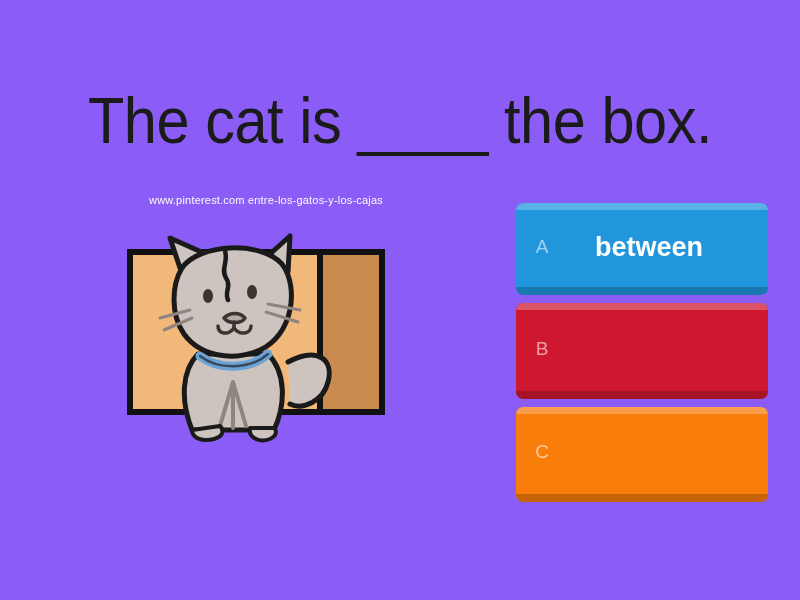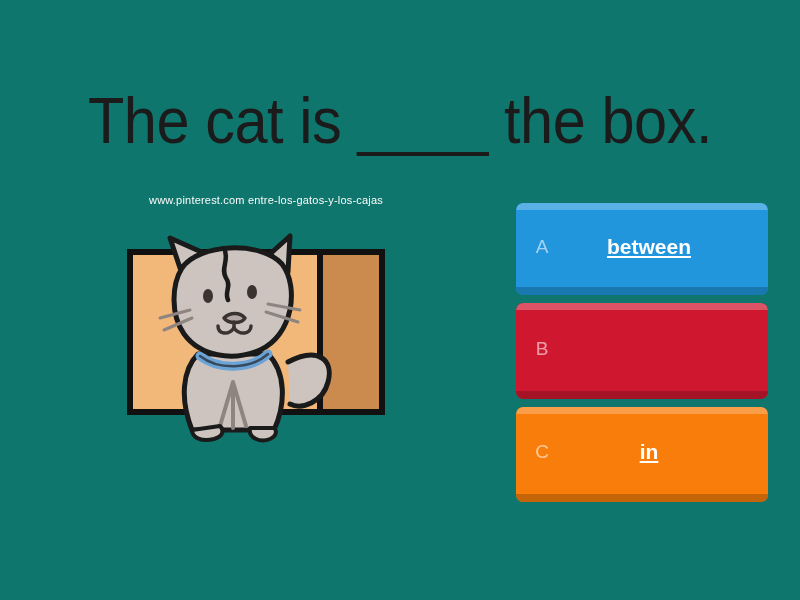--- a/index.html
+++ b/index.html
@@ -11,21 +11,21 @@
     height: 600px;
     background: #ffffff;
     font-family: "Liberation Sans", sans-serif;
     overflow: hidden;
     position: relative;
   }
 
   #slide {
     position: absolute;
     inset: 0;
-    background: #0f766e;
+    background: #8b5cf6;
   }
 
   
   #question-title {
     position: absolute;
     left: 0;
     top: 82px;
     width: 800px;
     text-align: center;
     font-family: "Liberation Sans Narrow", "Liberation Sans", sans-serif;
@@ -113,28 +113,27 @@
     font-size: 19px;
     font-weight: 400;
     color: rgba(255,255,255,0.58);
     text-align: center;
     z-index: 2;
   }
 
   .option-text {
     flex: 1 1 auto;
     text-align: center;
-    font-size: 21px;
+    font-size: 27px;
     line-height: 40px;
     font-weight: 700;
     color: #ffffff;
     padding-right: 18px;
     z-index: 2;
     word-wrap: break-word;
-    text-decoration: underline;
   }
 
   .option-a { height: 92px; background: #2196dd; }
   .option-b { height: 96px; background: #cf1830; }
   .option-c { height: 95px; background: #f87d0a; }
 
   .option-b .option-text { line-height: 42px; }
 </style>
 </head>
 <body>
@@ -193,17 +192,16 @@
       <span class="option-letter">A</span>
       <span class="option-text">between</span>
     </div>
 
     <div class="option option-b">
       <span class="option-letter">B</span>
     </div>
 
     <div class="option option-c">
       <span class="option-letter">C</span>
-      <span class="option-text">in</span>
     </div>
 
   </div>
 </div>
 
 </body></html>

